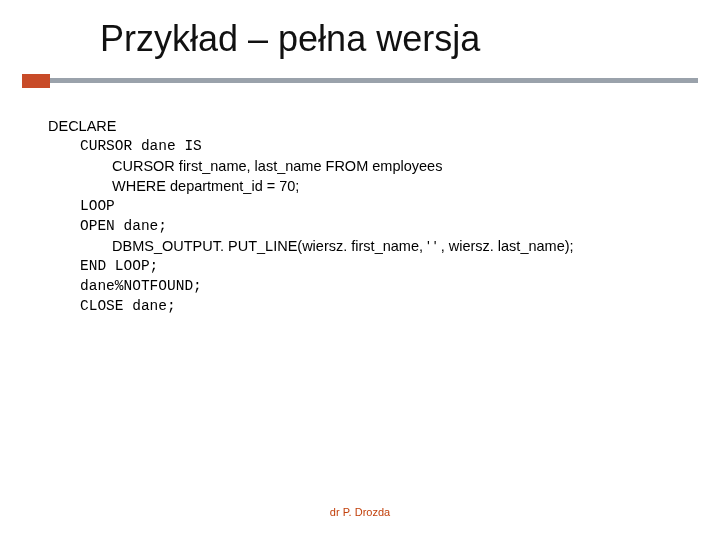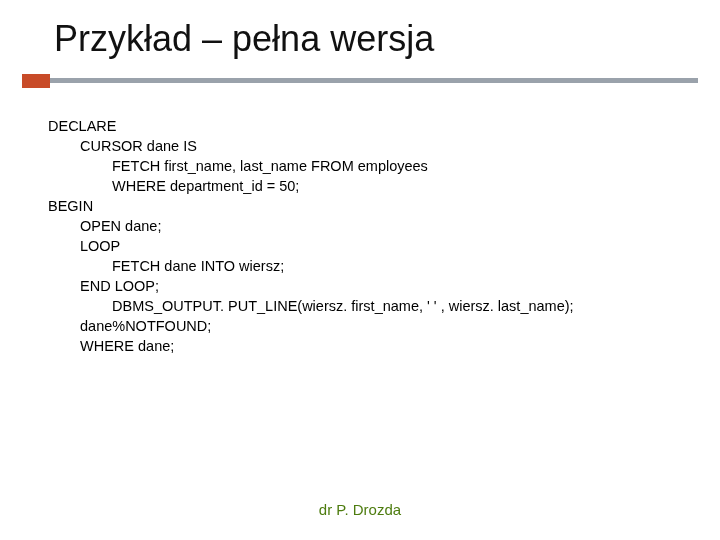--- a/index.html
+++ b/index.html
@@ -15,20 +15,21 @@
     position: relative;
     width: 720px;
     height: 540px;
     box-sizing: border-box;
   }
   .title {
     font-size: 36px;
     font-weight: 400;
     padding: 18px 0 14px 54px;
     color: #111;
+    margin-left: 46px;
   }
   .accentbar {
     position: relative;
     height: 14px;
     margin-left: 22px;
   }
   .accentbar .left {
     position: absolute;
     left: 0;
     top: 0;
@@ -45,54 +46,52 @@
     background: #9aa2ab;
   }
   .body {
     padding: 28px 40px 0 48px;
     font-size: 14.5px;
     line-height: 1.38;
   }
   .code-line {
     white-space: pre;
   }
-  .i1 { padding-left: 32px; }
+  .i1 { padding-left: 32px; font-family: Liberation Mono, monospace; }
   .i2 { padding-left: 64px; }
   .footer {
     position: absolute;
     bottom: 22px;
     left: 0;
     width: 100%;
     text-align: center;
-    font-size: 15px;
-    color: #4d7c0f;
+    font-size: 11px;
+    color: #c2410c;
   }
 </style>
 </head>
 <body>
 
 <div class="slide">
 
   <div class="title">Przykład – pełna wersja</div>
 
   <div class="accentbar">
     <div class="left"></div>
     <div class="right"></div>
   </div>
 
   <div class="body">
     <div class="code-line">DECLARE</div>
     <div class="code-line i1">CURSOR dane IS</div>
-    <div class="code-line i2">FETCH first_name, last_name FROM employees</div>
-    <div class="code-line i2">WHERE department_id = 50;</div>
-    <div class="code-line">BEGIN</div>
+    <div class="code-line i2">CURSOR first_name, last_name FROM employees</div>
+    <div class="code-line i2">WHERE department_id = 70;</div>
+    <div class="code-line i1">LOOP</div>
     <div class="code-line i1">OPEN dane;</div>
-    <div class="code-line i1">LOOP</div>
-    <div class="code-line i2">FETCH dane INTO wiersz;</div>
+    <div class="code-line i2">DBMS_OUTPUT. PUT_LINE(wiersz. first_name, ' ' , wiersz. last_name);</div>
     <div class="code-line i1">END LOOP;</div>
-    <div class="code-line i2">DBMS_OUTPUT. PUT_LINE(wiersz. first_name, ' ' , wiersz. last_name);</div>
     <div class="code-line i1">dane%NOTFOUND;</div>
-    <div class="code-line i1">WHERE dane;</div>
+    <div class="code-line i1">CLOSE dane;</div>
   </div>
 
   <div class="footer">dr P. Drozda</div>
 
 </div>
 
 </body></html>

